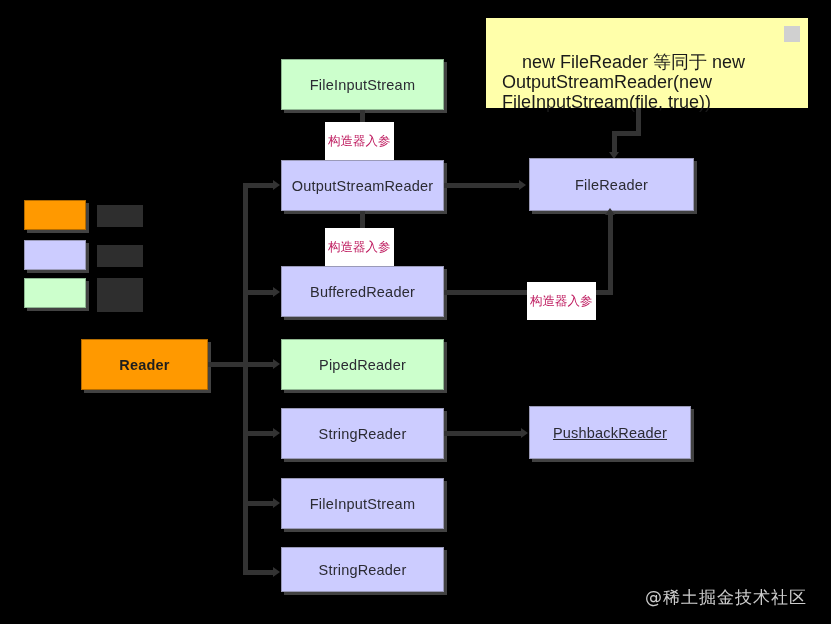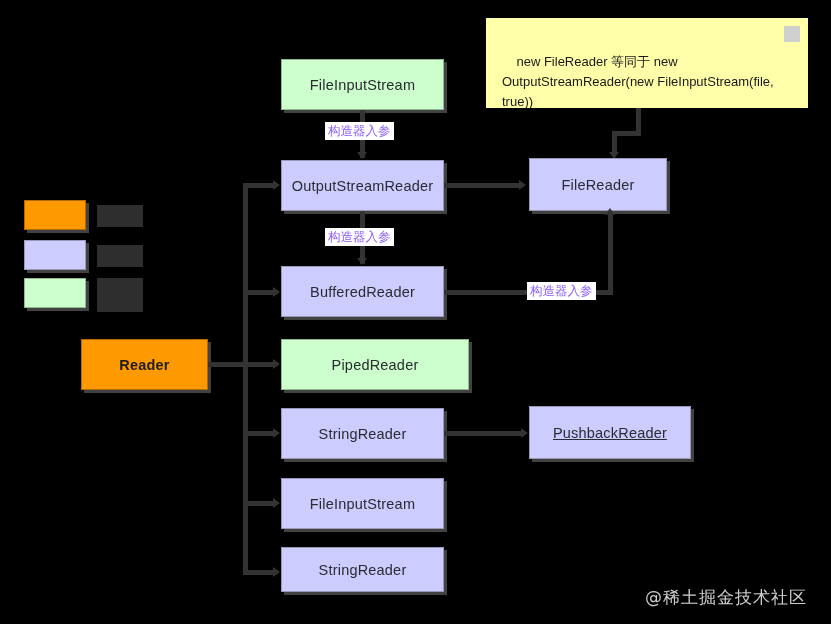--- a/index.html
+++ b/index.html
@@ -69,35 +69,35 @@
     background: #ff9900;
     border-color: #b36b00;
     font-weight: bold;
     color: #1e1e1e;
   }
 
   
   .edge-label {
     position: absolute;
     background: #ffffff;
-    color: #8b5cf6;
+    color: #be185d;
     font-size: 12.5px;
     line-height: 16px;
-    padding: 1px 3px;
+    padding: 11px 3px;
     white-space: nowrap;
     font-family: "DejaVu Sans", "Liberation Sans", sans-serif;
   }
 
   
   .note {
     position: absolute;
     background: #ffffaa;
     box-sizing: border-box;
     padding: 14px 16px 26px 16px;
-    font-size: 13px;
+    font-size: 18px;
     line-height: 20px;
     color: #1a1a1a;
     white-space: pre-wrap;
   }
   .note-fold {
     position: absolute;
     width: 16px;
     height: 16px;
     background: #d0d0d0;
     top: 8px;
@@ -159,38 +159,38 @@
   <div class="arrow-d" style="left:357px; top:152px;"></div>
   <div class="edge-label" style="left:325px; top:122px;">构造器入参</div>
 
   <div class="node purple" style="left:281px; top:160px; width:163px; height:51px;">
     <span>OutputStreamReader</span>
   </div>
 
   <div class="edge edge-h" style="left:444px; top:183px; width:76px;"></div>
   <div class="arrow-r" style="left:519px; top:180px;"></div>
 
-  <div class="node purple" style="left:529px; top:158px; width:138px; height:53px;">
+  <div class="node purple" style="left:529px; top:158px; width:165px; height:53px;">
     <span>FileReader</span>
   </div>
 
   <div class="edge edge-v" style="left:360px; top:211px; height:53px;"></div>
   <div class="arrow-d" style="left:357px; top:258px;"></div>
   <div class="edge-label" style="left:325px; top:228px;">构造器入参</div>
 
   <div class="node purple" style="left:281px; top:266px; width:163px; height:51px;text-align:center;">
     <span>BufferedReader</span>
   </div>
 
   <div class="edge edge-h" style="left:444px; top:290px; width:169px;"></div>
   <div class="edge edge-v" style="left:608px; top:214px; height:81px;"></div>
   <div class="arrow-u" style="left:605px; top:208px;"></div>
   <div class="edge-label" style="left:527px; top:282px;">构造器入参</div>
 
-  <div class="node green" style="left:281px; top:339px; width:188px; height:51px;">
+  <div class="node green" style="left:281px; top:339px; width:163px; height:51px;">
     <span>PipedReader</span>
   </div>
 
   <div class="node purple" style="left:281px; top:408px; width:163px; height:51px;">
     <span>StringReader</span>
   </div>
 
   <div class="edge edge-h" style="left:444px; top:431px; width:79px;"></div>
   <div class="arrow-r" style="left:521px; top:428px;"></div>
 

